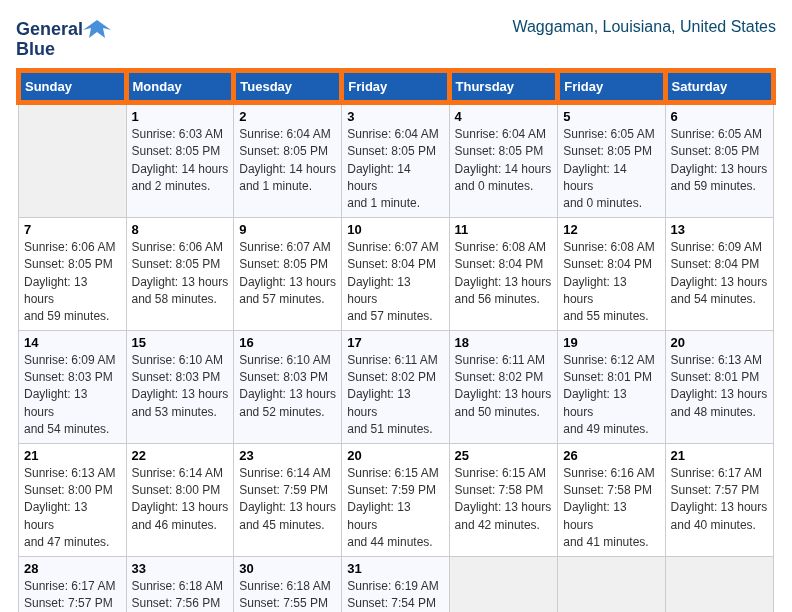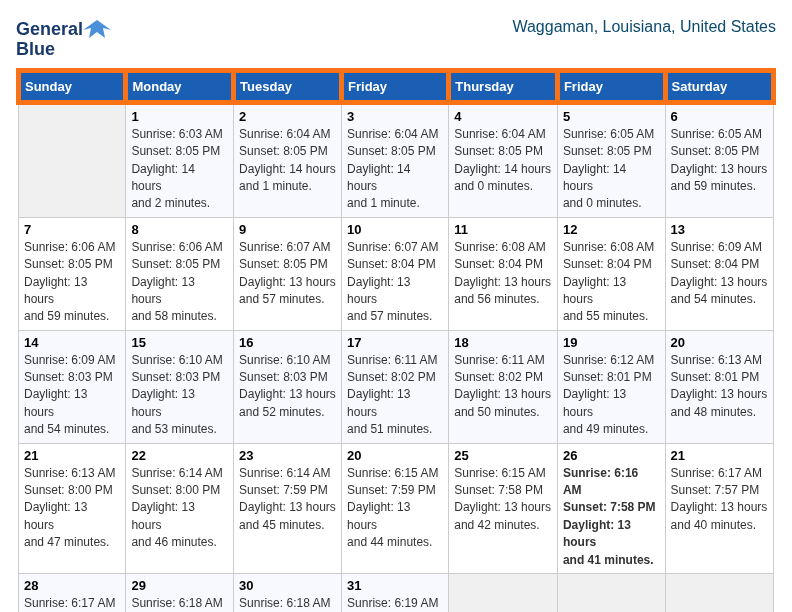--- a/index.html
+++ b/index.html
@@ -295,21 +295,21 @@
         </td>
         <td>
           <span class="day-number">25</span>
           <div class="day-info" style="white-space: pre-line;">Sunrise: 6:15 AM
 Sunset: 7:58 PM
 Daylight: 13 hours
 and 42 minutes.</div>
         </td>
         <td>
           <span class="day-number">26</span>
-          <div class="day-info" style="white-space: pre-line; font-weight: bold;">Sunrise: 6:16 AM
+          <div class="day-info" style="white-space: pre-line;">Sunrise: 6:16 AM
 Sunset: 7:58 PM
 Daylight: 13 hours
 and 41 minutes.</div>
         </td>
         <td>
           <span class="day-number">21</span>
           <div class="day-info" style="white-space: pre-line;">Sunrise: 6:17 AM
 Sunset: 7:57 PM
 Daylight: 13 hours
 and 40 minutes.</div>
@@ -317,21 +317,21 @@
       </tr>
       <tr>
         <td>
           <span class="day-number">28</span>
           <div class="day-info" style="white-space: pre-line;">Sunrise: 6:17 AM
 Sunset: 7:57 PM
 Daylight: 13 hours
 and 39 minutes.</div>
         </td>
         <td>
-          <span class="day-number">29</span>
+          <span class="day-number">33</span>
           <div class="day-info" style="white-space: pre-line;">Sunrise: 6:18 AM
 Sunset: 7:56 PM
 Daylight: 13 hours
 and 38 minutes.</div>
         </td>
         <td>
           <span class="day-number">30</span>
           <div class="day-info" style="white-space: pre-line;">Sunrise: 6:18 AM
 Sunset: 7:55 PM
 Daylight: 13 hours

